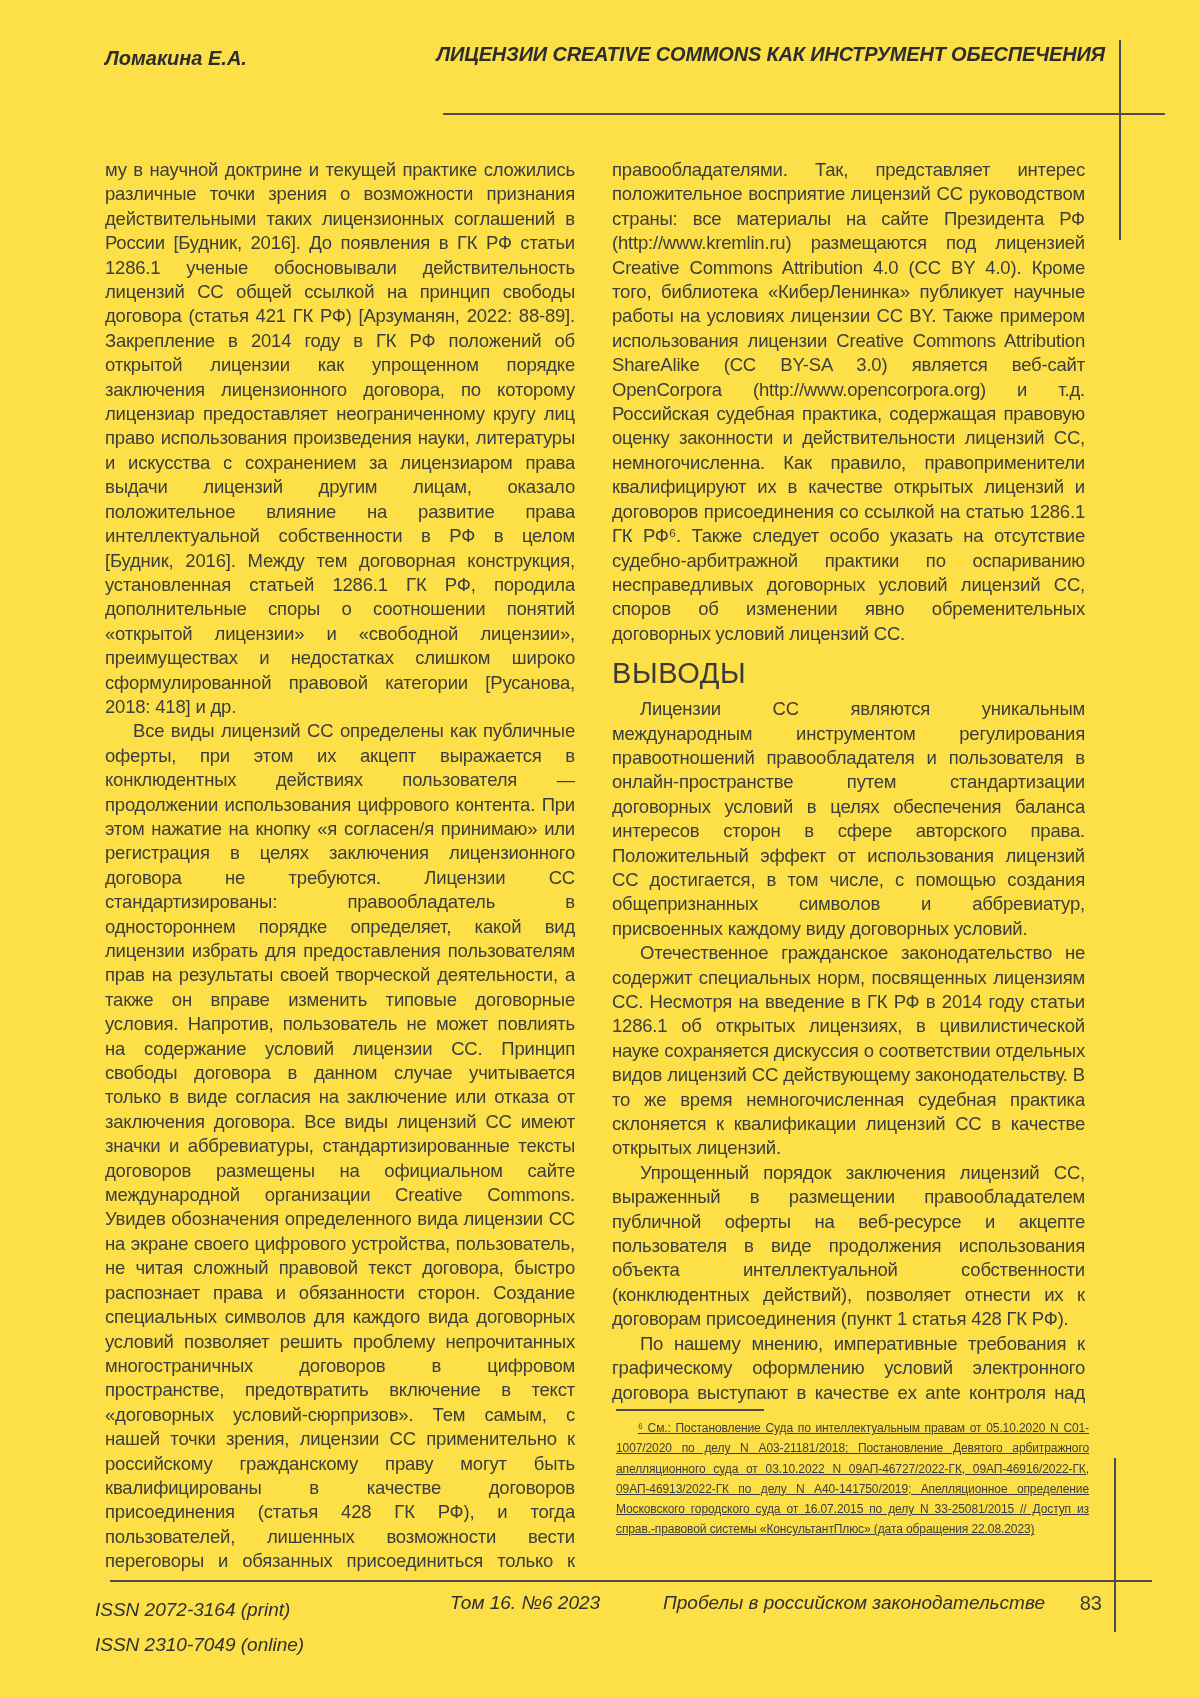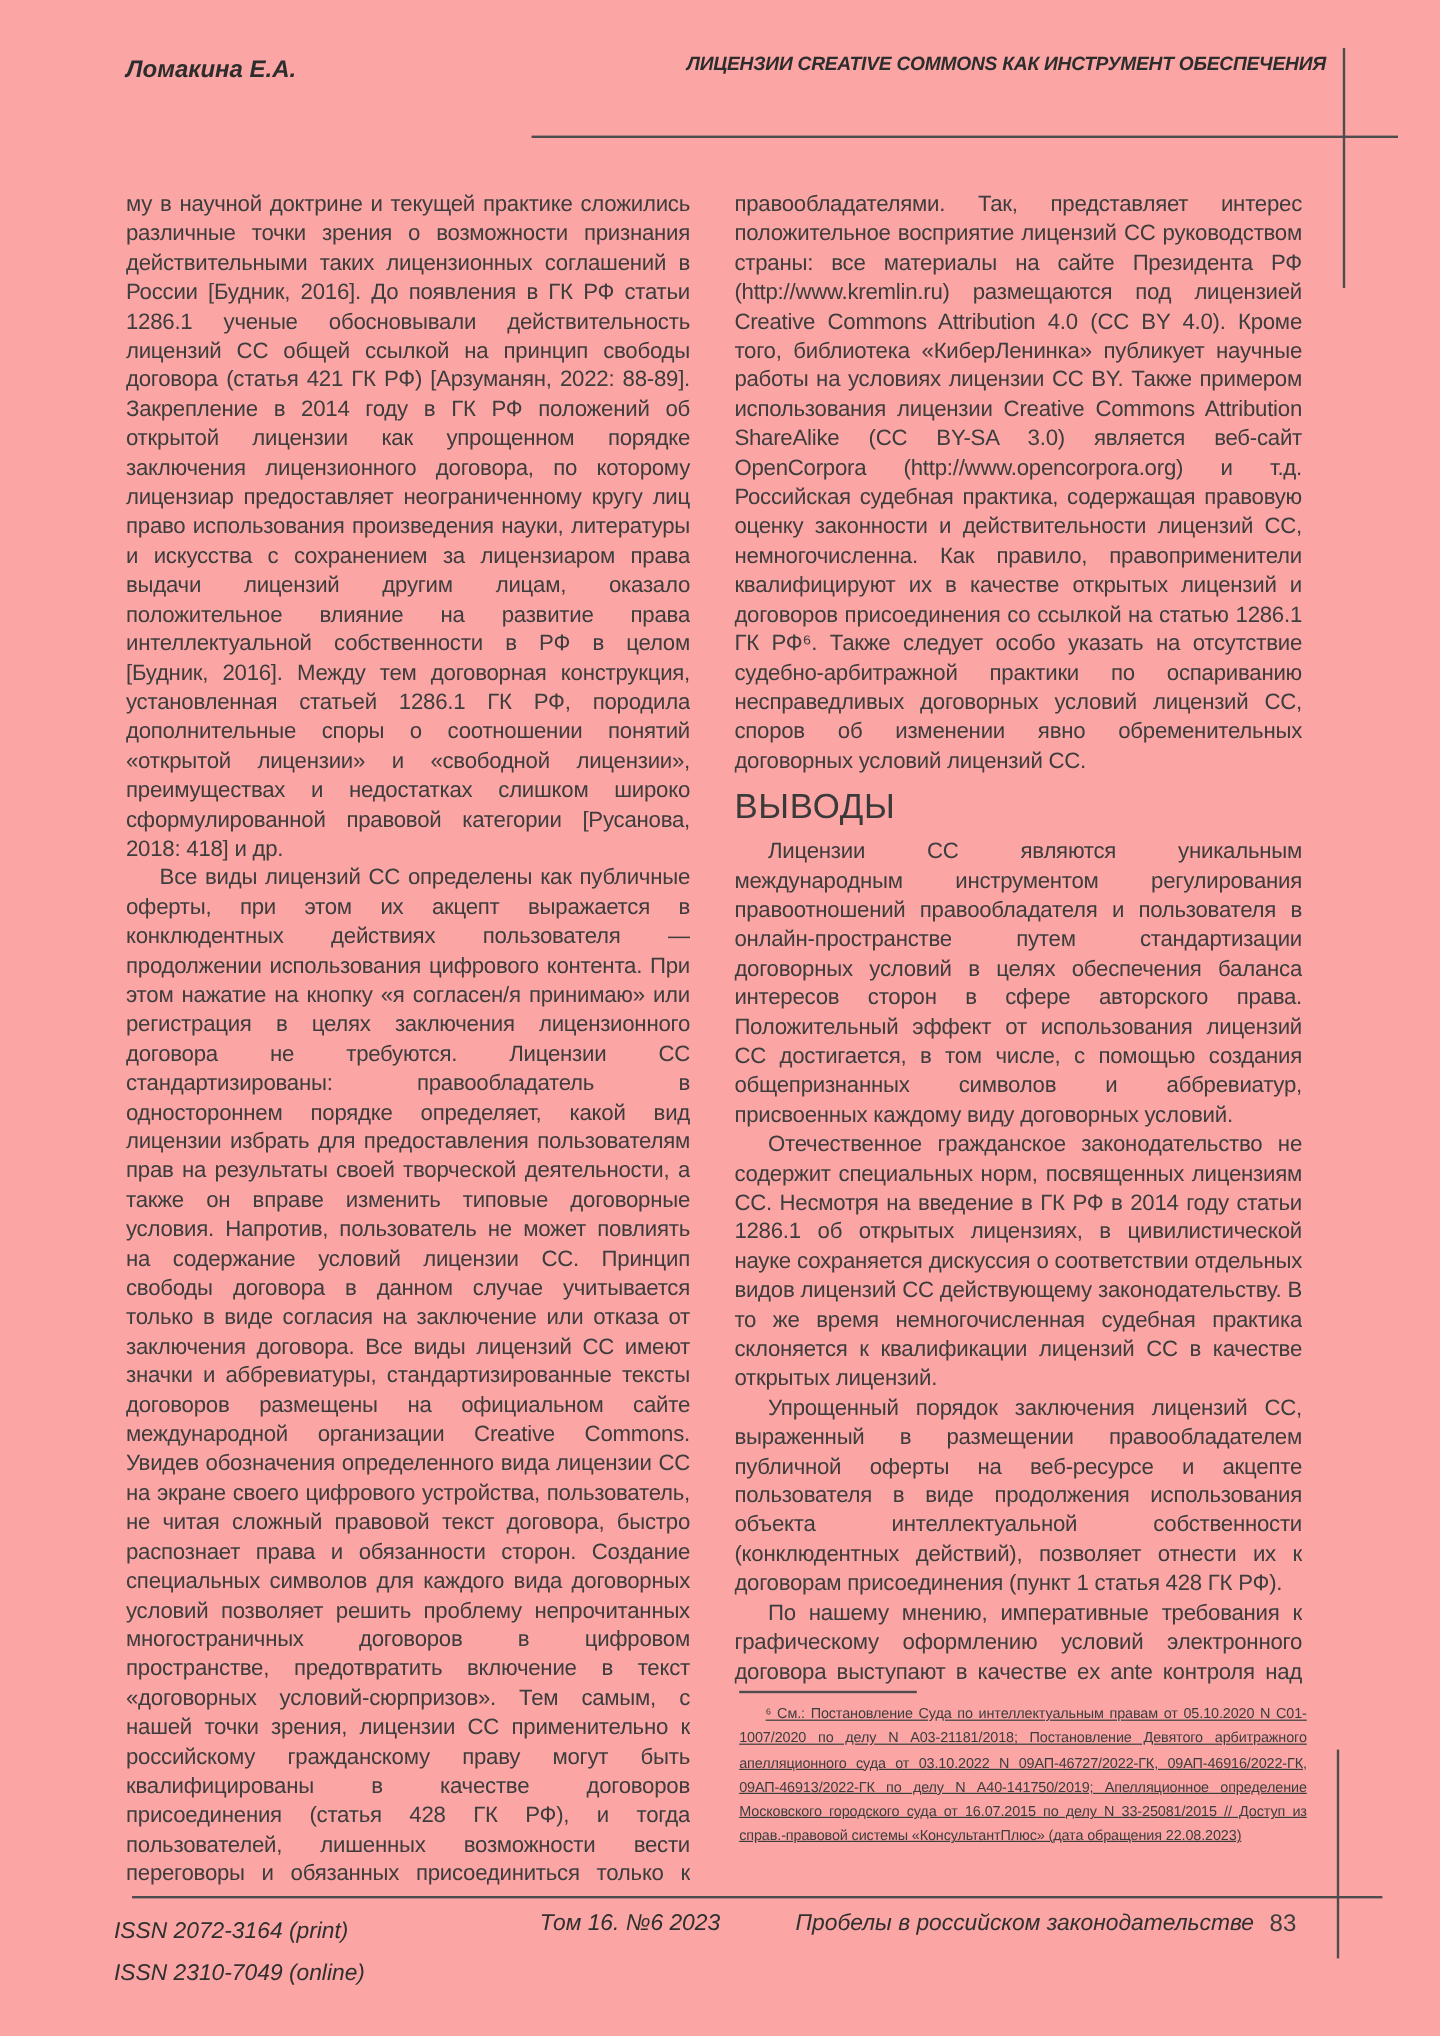--- a/index.html
+++ b/index.html
@@ -1,27 +1,27 @@
 <!DOCTYPE html>
 <html><head>
 <meta charset="utf-8">
 <style>
   * { margin:0; padding:0; box-sizing:border-box; }
   html, body { background:#ffffff; }
   .page {
-    position:relative; width:1200px; height:1697px; background:#fca5a5;
+    position:relative; width:1200px; height:1697px; background:#fde047;
     font-family:"Liberation Sans", sans-serif; color:#3d3d3d; overflow:hidden;
   }
   .author {
     position:absolute; left:105px; top:47px;
     font-size:20px; font-weight:bold; font-style:italic; color:#2d2d2d;
   }
   .running-title {
     position:absolute; left:300px; right:95px; top:40px; text-align:right;
-    font-size:16px; font-weight:bold; font-style:italic; line-height:28px;
+    font-size:20px; font-weight:bold; font-style:italic; line-height:28px;
     color:#2d2d2d; letter-spacing:-0.2px;
   }
   .rule { position:absolute; background:#4d4d4d; }
   .rule-h-header { left:443px; top:113px; width:722px; height:2px; }
   .rule-v-top { left:1119px; top:40px; width:2px; height:200px; }
   .rule-h-footer { left:110px; top:1580px; width:1042px; height:2px; }
   .rule-v-bottom { left:1114px; top:1458px; width:2px; height:174px; }
 
   .col {
     position:absolute; top:130px; text-align:justify;
@@ -43,21 +43,21 @@
     letter-spacing:-0.1px; color:#3d3d3d;text-decoration:underline;
   }
   .footnote-sep { width:148px; height:2px; background:#4d4d4d; margin-bottom:7px; }
   .footnote-text { text-indent:22px; }
 
   .footer-item { position:absolute; font-style:italic; font-size:19px; color:#303030; }
   .issn-block { left:95px; top:1592px; line-height:35px; }
   .volume-issue { left:400px; top:1592px; width:250px; text-align:center; }
   .journal-title { left:645px; top:1592px; width:400px; text-align:right; }
   .page-number {
-    position:absolute; left:1058px; top:1592px; width:44px; text-align:left;
+    position:absolute; left:1058px; top:1592px; width:44px; text-align:right;
     font-size:20px; font-style:normal; color:#3d3d3d;
   }
 </style>
 </head>
 <body>
 
 <div class="page">
 
   <div class="author">Ломакина Е.А.</div>
 

